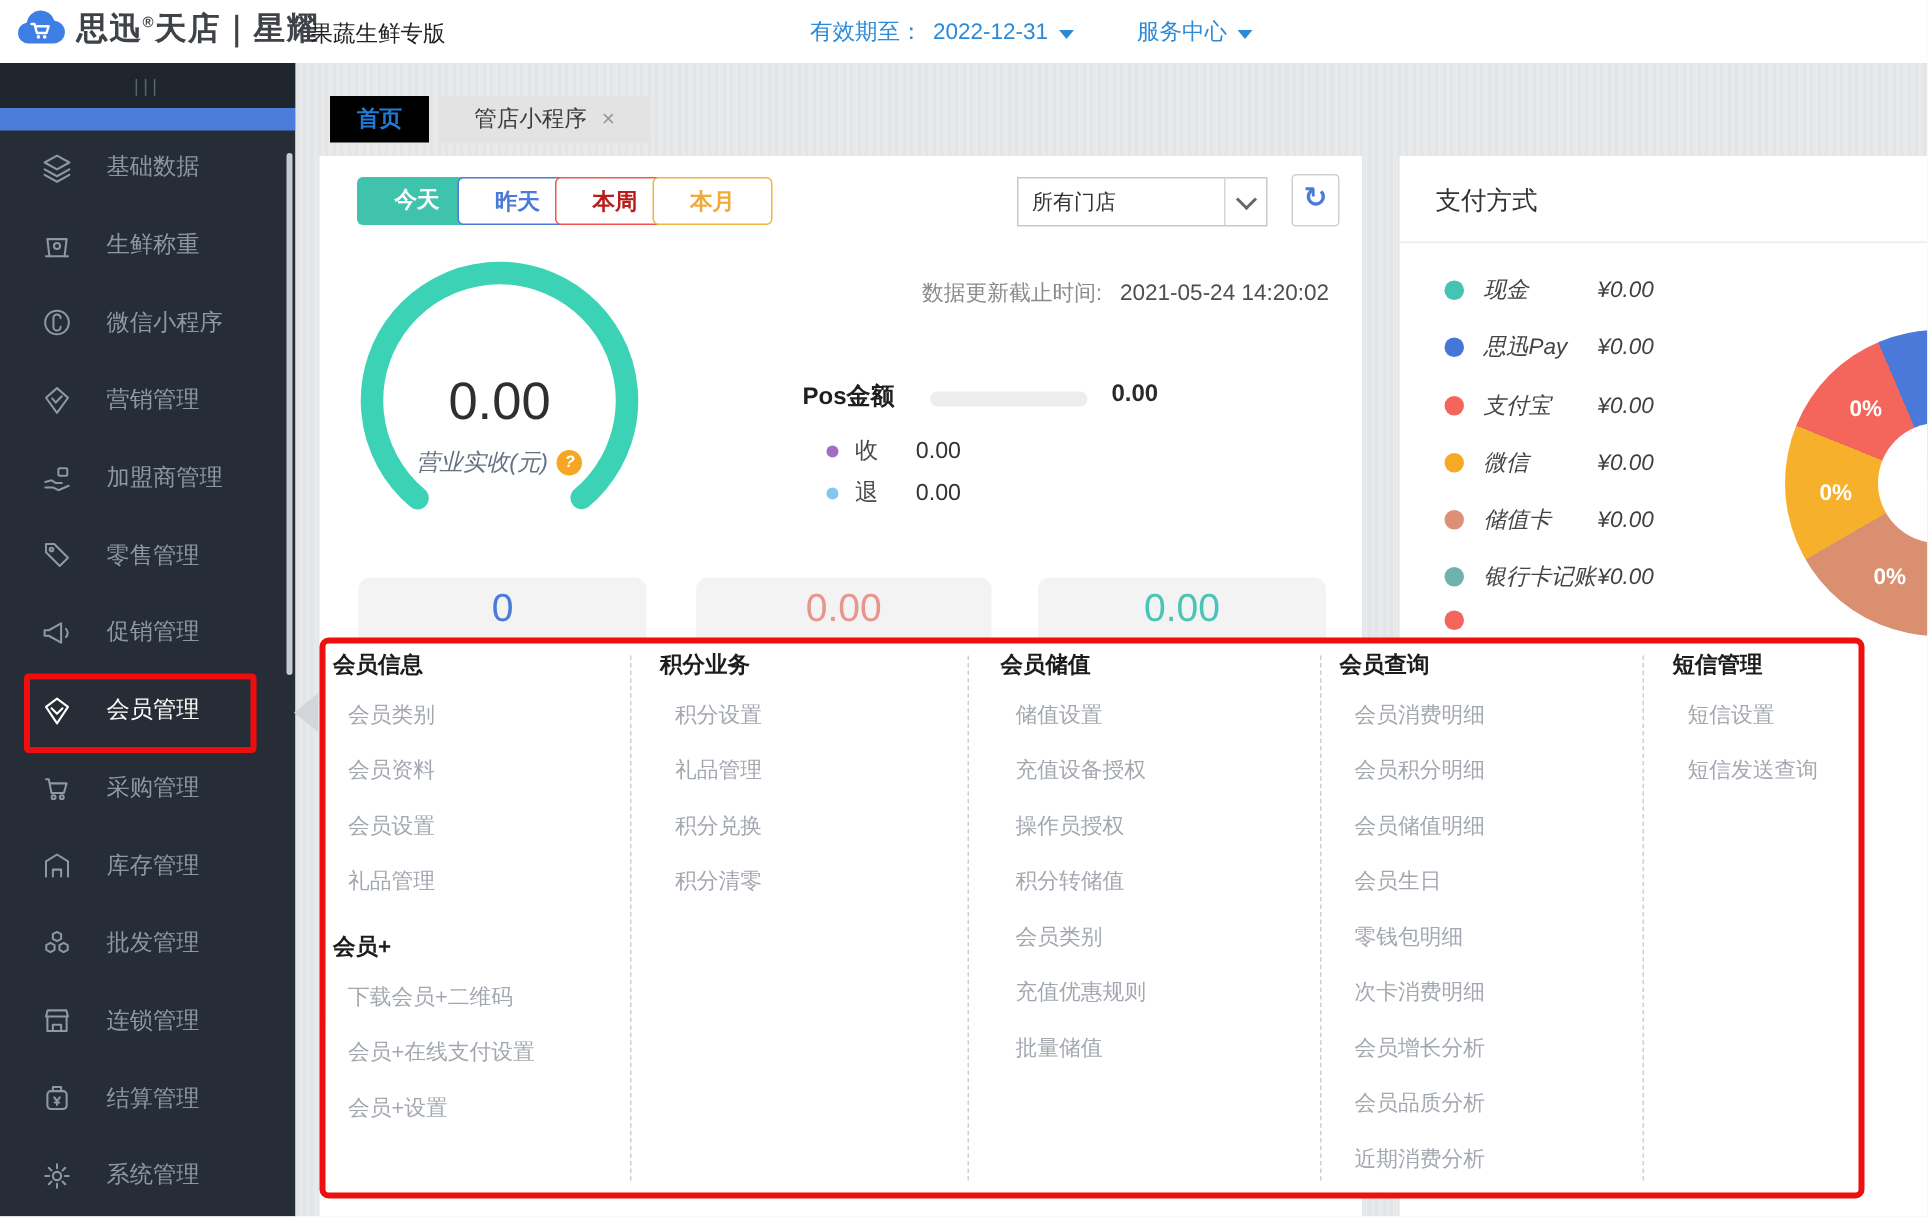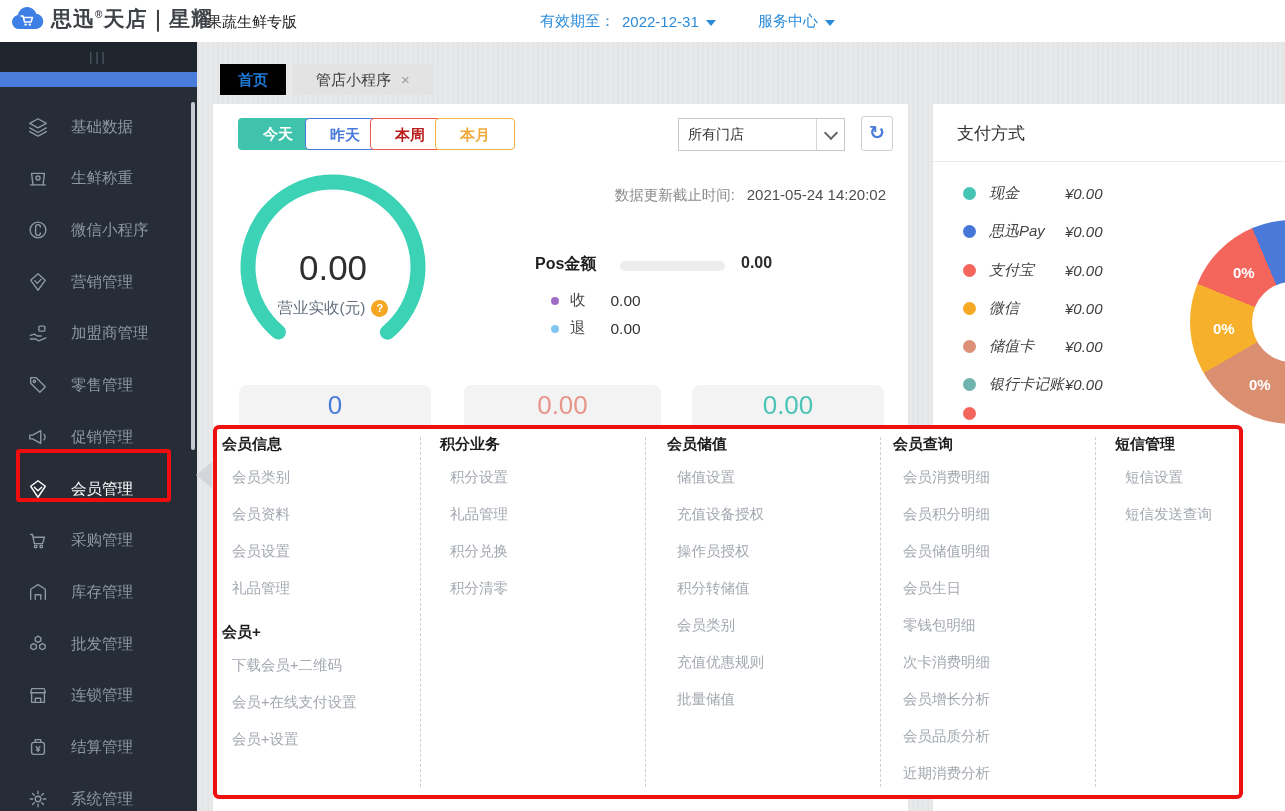--- a/index.html
+++ b/index.html
@@ -14,21 +14,21 @@
   .account{position:absolute;left:388px;top:12px;font-size:19px;color:#555;margin-top:28px;}
   .blue-link{position:absolute;top:12px;font-size:15px;color:#2b8bd9;display:flex;align-items:center;gap:7px;cursor:pointer;}
   .validity{left:540px;}
   .service{left:758px;}
   .caret{width:0;height:0;border-left:5px solid transparent;border-right:5px solid transparent;border-top:6px solid #2b8bd9;margin-top:2px;}
   
   .sidebar{position:absolute;left:0;top:42px;width:197px;height:769px;background:#272d36;}
   .sb-top{height:30px;background:#1f252d;color:#5c6673;font-size:12px;letter-spacing:3px;text-align:center;line-height:30px;cursor:pointer;}
   .sb-blue{height:15px;background:#4a7cdb;}
   .sb-menu{position:absolute;left:0;top:44px;width:100%;}
-  .sb-item{height:51.7px;display:flex;align-items:flex-end;padding-left:27px;gap:22px;cursor:pointer;}
+  .sb-item{height:51.7px;display:flex;align-items:center;padding-left:27px;gap:22px;cursor:pointer;}
   .sb-item .lbl{font-size:15.5px;color:#8e97a4;}
   .sb-item svg{stroke:#8e97a4;fill:none;stroke-width:1.5;stroke-linecap:round;stroke-linejoin:round;}
   .sb-item.active .lbl{color:#fff;}
   .sb-item.active svg{stroke:#fff;}
   .sb-scroll{position:absolute;left:191px;top:60px;width:4px;height:348px;background:#c6cbd2;border-radius:2px;}
   .redbox-side{position:absolute;left:16px;top:449px;width:147px;height:45px;border:4px solid #f00d0d;border-radius:3px;z-index:110;pointer-events:none;}
   
   .content-bg{position:absolute;left:197px;top:42px;width:1088px;height:769px;
       background:#e8e9ea;background-image:repeating-linear-gradient(90deg,rgba(0,0,0,.02) 0 2px,transparent 2px 5px);}
   .tab{position:absolute;top:64px;height:31px;line-height:31px;text-align:center;font-size:15px;cursor:pointer;}
@@ -44,21 +44,21 @@
   .f3{left:222px;border:1px solid #f0b43f;color:#f2a93c;}
   .store-select{position:absolute;left:465px;top:14px;width:167px;height:33px;background:#fff;border:1px solid #c8c8c8;box-sizing:border-box;display:flex;align-items:center;cursor:pointer;}
   .store-select .val{flex:1;padding-left:9px;font-size:14px;color:#333;}
   .store-select .chev{width:27px;height:100%;border-left:1px solid #d5d5d5;display:flex;align-items:center;justify-content:center;}
   .chev-glyph{width:8px;height:8px;border-right:2px solid #666;border-bottom:2px solid #666;transform:rotate(45deg);margin-top:-4px;}
   .refresh-btn{position:absolute;left:648px;top:12px;width:32px;height:35px;border:1px solid #cfcfcf;border-radius:3px;background:#fff;box-sizing:border-box;color:#4a7bd8;font-size:19px;font-weight:bold;text-align:center;line-height:32px;cursor:pointer;}
   .update{position:absolute;top:82px;right:22px;font-size:14.5px;color:#8b8b8b;}
   .update b{font-weight:normal;color:#4f4f4f;font-size:15px;margin-left:12px;}
   .gauge-wrap{position:absolute;left:25px;top:68px;width:190px;height:190px;}
   .gauge-value{position:absolute;left:0;top:76px;width:190px;text-align:center;font-size:35px;color:#2f2f2f;}
-  .gauge-label{position:absolute;left:0;top:126px;width:190px;display:flex;justify-content:center;align-items:center;gap:6px;font-size:15.5px;color:#667080;}
+  .gauge-label{position:absolute;left:0;top:126px;width:190px;display:flex;justify-content:center;align-items:center;gap:6px;font-size:15.5px;color:#667080;font-style:italic;}
   .help{width:17px;height:17px;border-radius:50%;background:#f5a623;color:#fff;font-size:11px;font-weight:bold;text-align:center;line-height:17px;cursor:pointer;}
   .pos-title{position:absolute;left:322px;top:150px;font-size:16px;font-weight:bold;color:#1f1f1f;}
   .pos-bar{position:absolute;left:407px;top:157px;width:105px;height:10px;background:#ededed;border-radius:5px;}
   .pos-total{position:absolute;left:528px;top:150px;font-size:16px;font-weight:bold;color:#2b2b2b;}
   .pos-row{position:absolute;left:338px;display:flex;align-items:center;gap:11px;font-size:15.5px;color:#4a4a4a;}
   .pos-row .dot{width:8px;height:8px;border-radius:50%;}
   .pos-row .v{color:#333;margin-left:14px;}
   .stat{position:absolute;top:281px;height:60px;background:#f3f3f3;border-radius:8px;text-align:center;font-size:26px;padding-top:5px;box-sizing:border-box;}
   .s0{left:26px;width:192px;} .s1{left:251px;width:197px;} .s2{left:479px;width:192px;}
   

